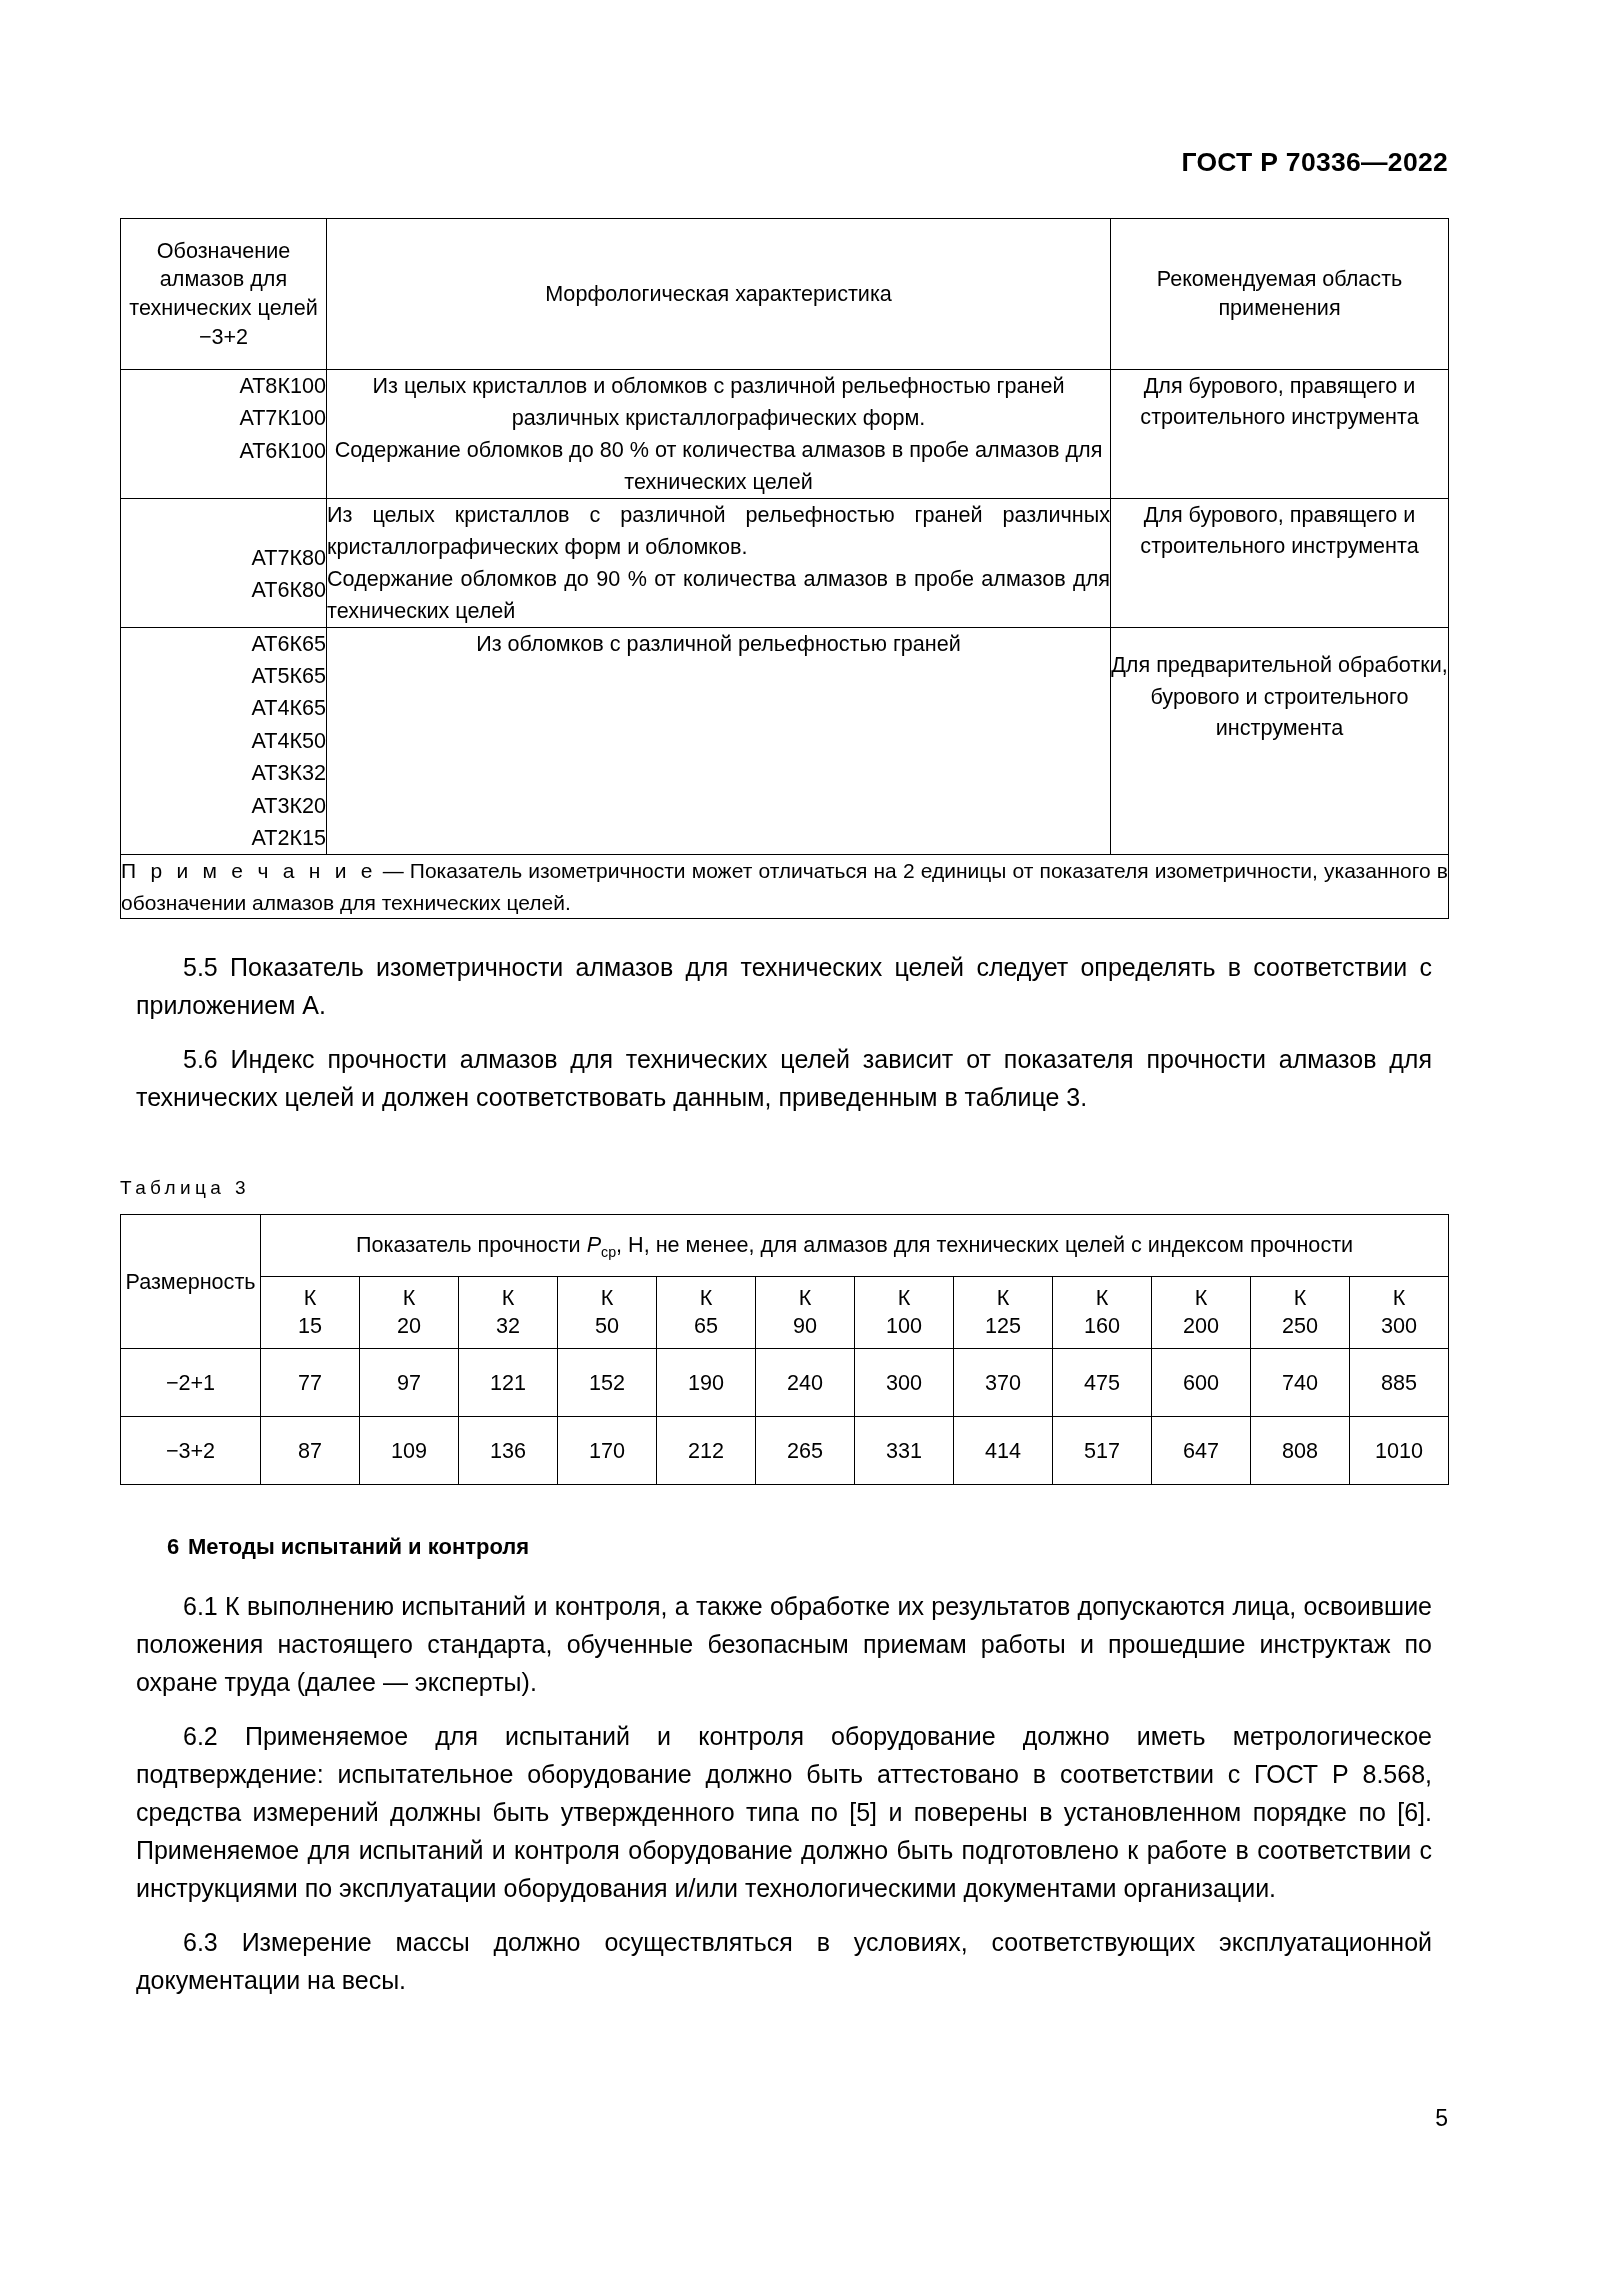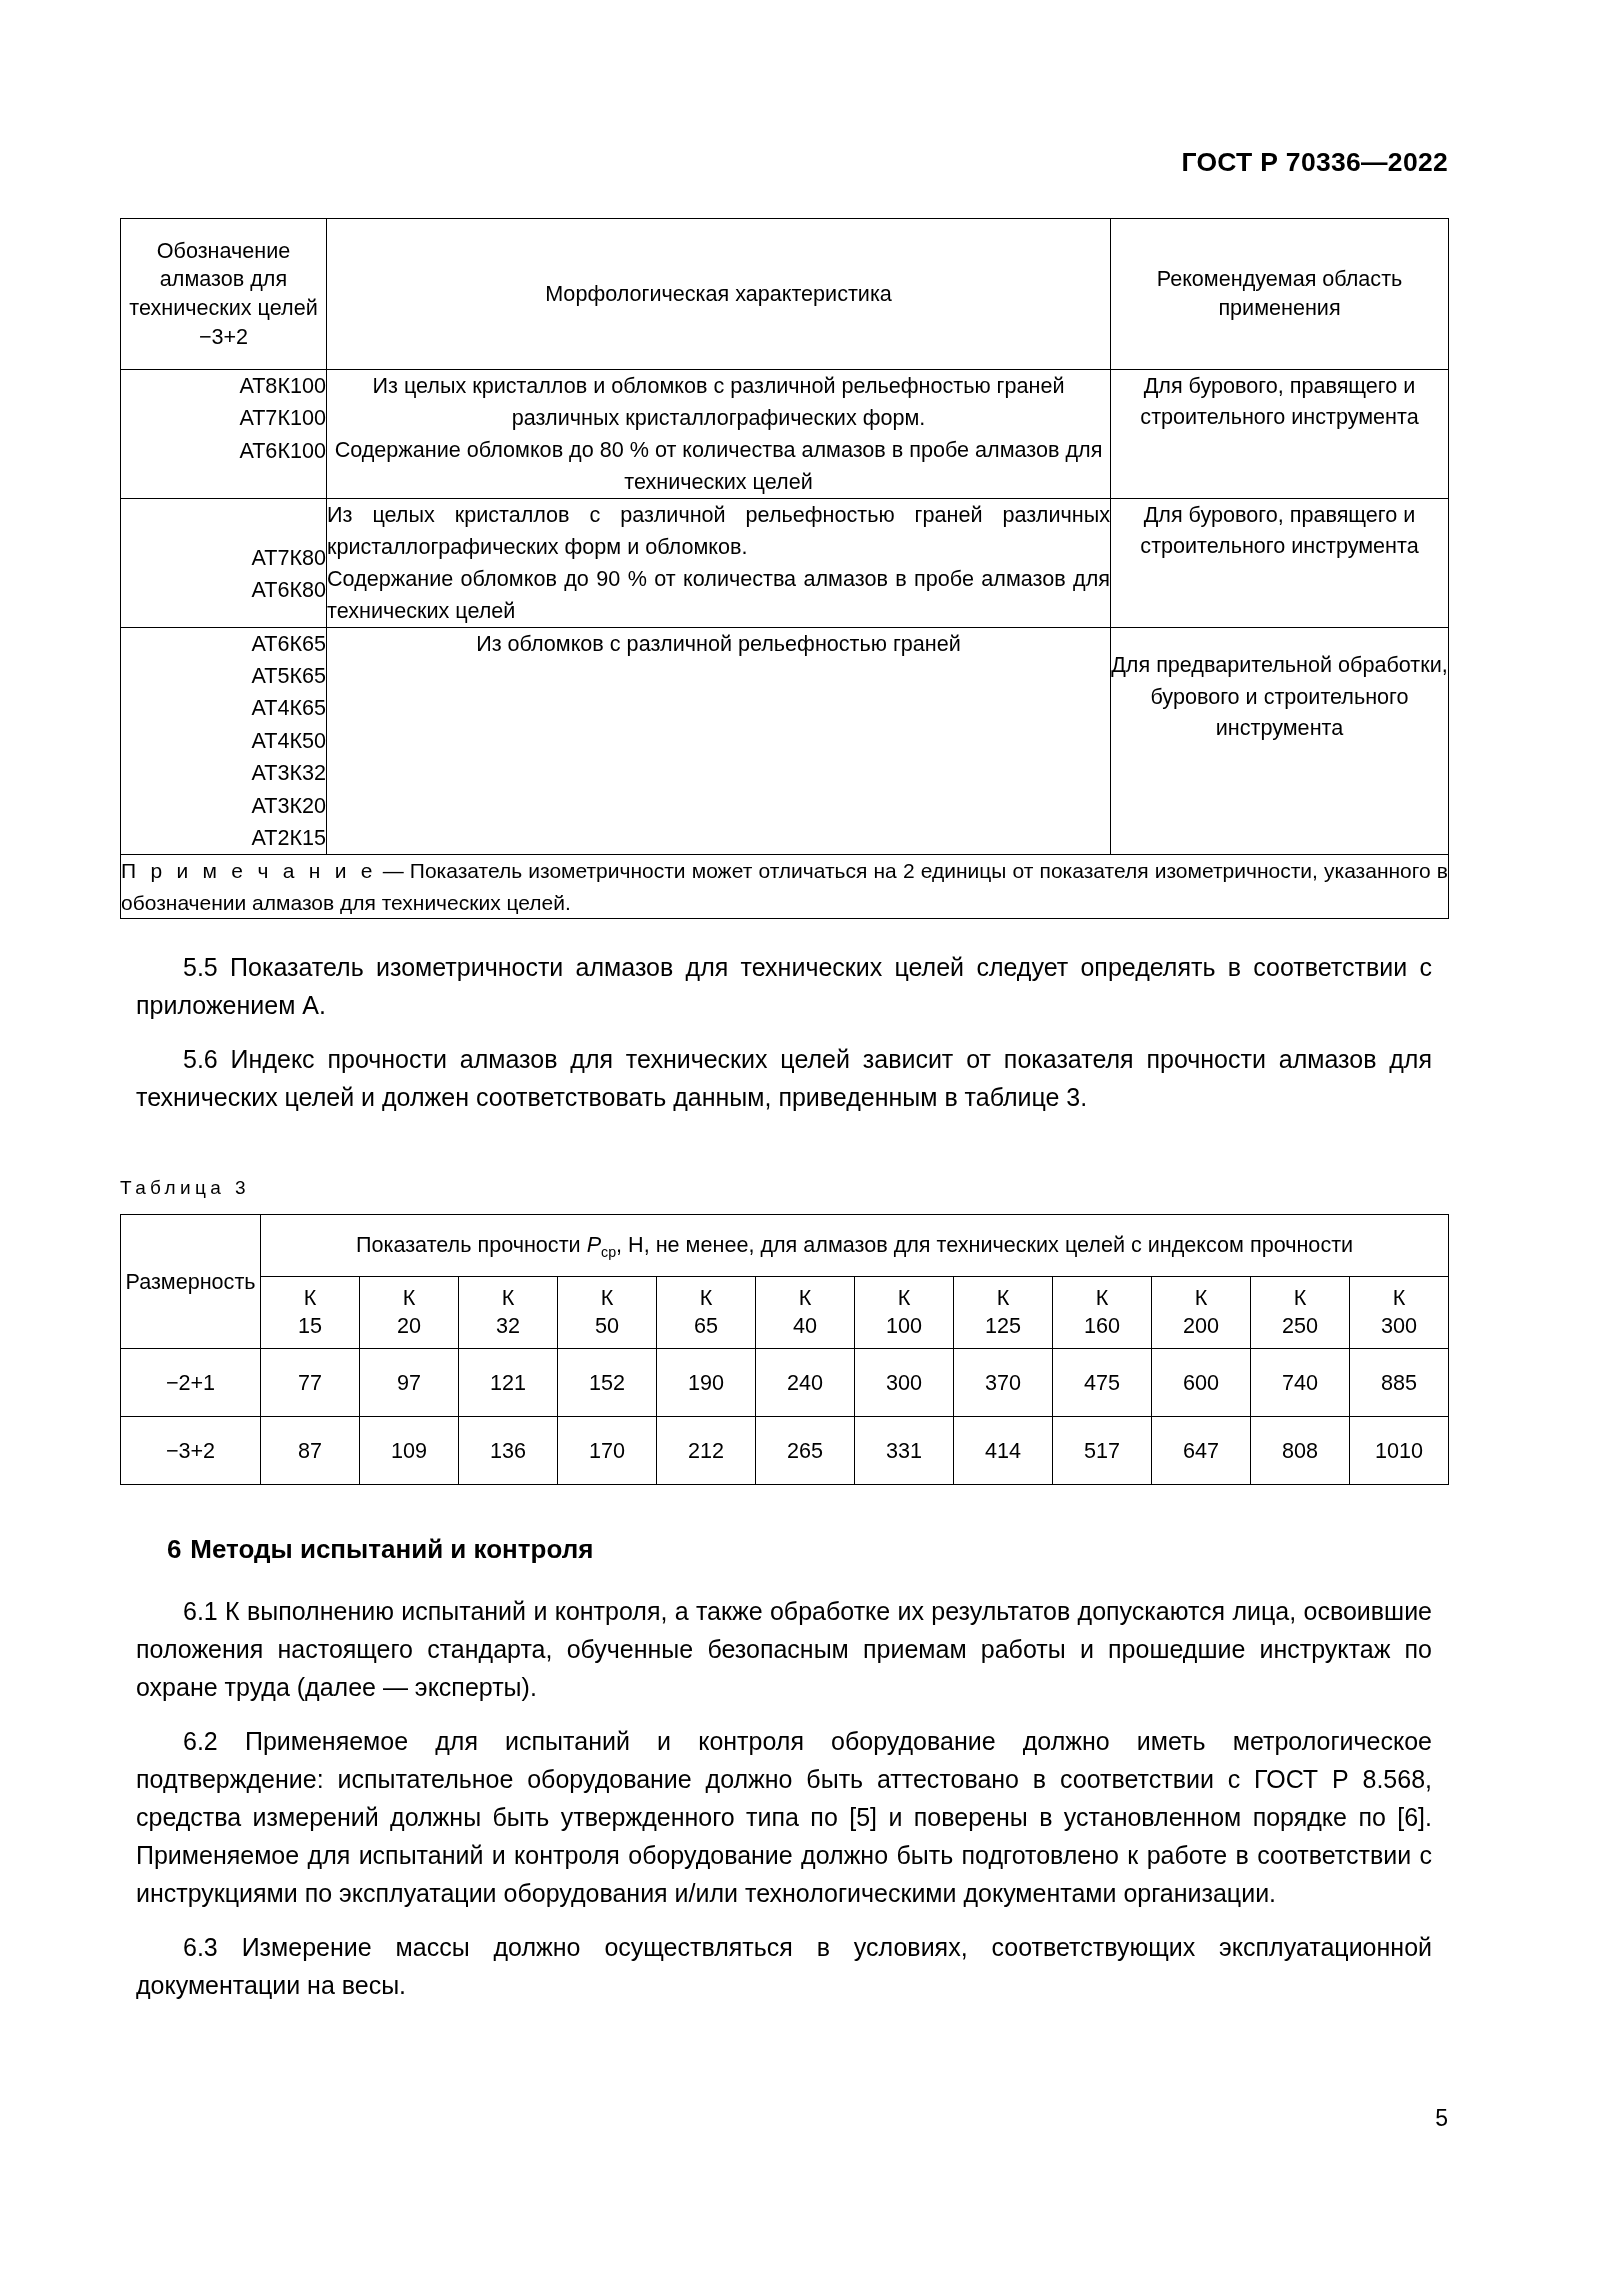--- a/index.html
+++ b/index.html
@@ -107,21 +107,21 @@
     font-size: 25px;
     line-height: 1.52;
     margin: 16px;
     text-align: justify;
     text-align-last: left;
     text-indent: 47px;
   }
   .para-block { margin-top: 25.5px; }
 
   h2.section {
-    font-size: 26px;
+    font-size: 22px;
     font-weight: bold;
     margin: 0;
     text-indent: 47px;
   }
   .sec-num-gap { display: inline-block; width: 8.8px; }
 
   
   table.t3 {
     border-collapse: collapse;
     width: 1328px;
@@ -269,21 +269,21 @@
         <tr>
           <th class="dim-head" rowspan="2">Размерность</th>
           <th class="span-head" colspan="12"><span>Показатель прочности </span><i class="var">P</i><sub class="sub">ср</sub><span>, Н, не менее, для алмазов для технических целей с индексом прочности</span></th>
         </tr>
         <tr>
           <th class="k-head"><span>К</span><br><span>15</span></th>
           <th class="k-head"><span>К</span><br><span>20</span></th>
           <th class="k-head"><span>К</span><br><span>32</span></th>
           <th class="k-head"><span>К</span><br><span>50</span></th>
           <th class="k-head"><span>К</span><br><span>65</span></th>
-          <th class="k-head"><span>К</span><br><span>40</span></th>
+          <th class="k-head"><span>К</span><br><span>90</span></th>
           <th class="k-head"><span>К</span><br><span>100</span></th>
           <th class="k-head"><span>К</span><br><span>125</span></th>
           <th class="k-head"><span>К</span><br><span>160</span></th>
           <th class="k-head"><span>К</span><br><span>200</span></th>
           <th class="k-head"><span>К</span><br><span>250</span></th>
           <th class="k-head"><span>К</span><br><span>300</span></th>
         </tr>
       </thead>
       <tbody>
         <tr>

